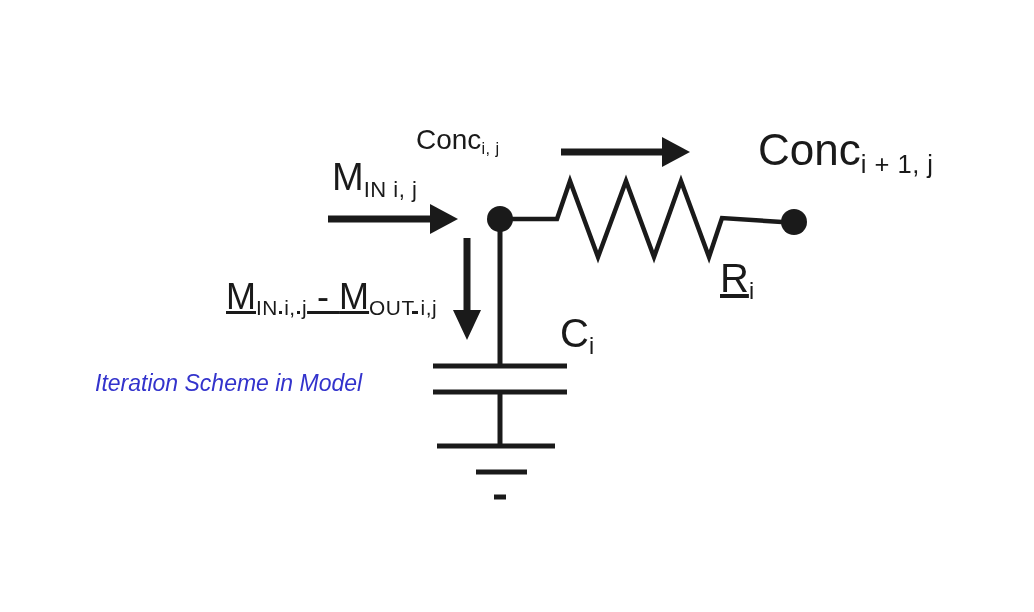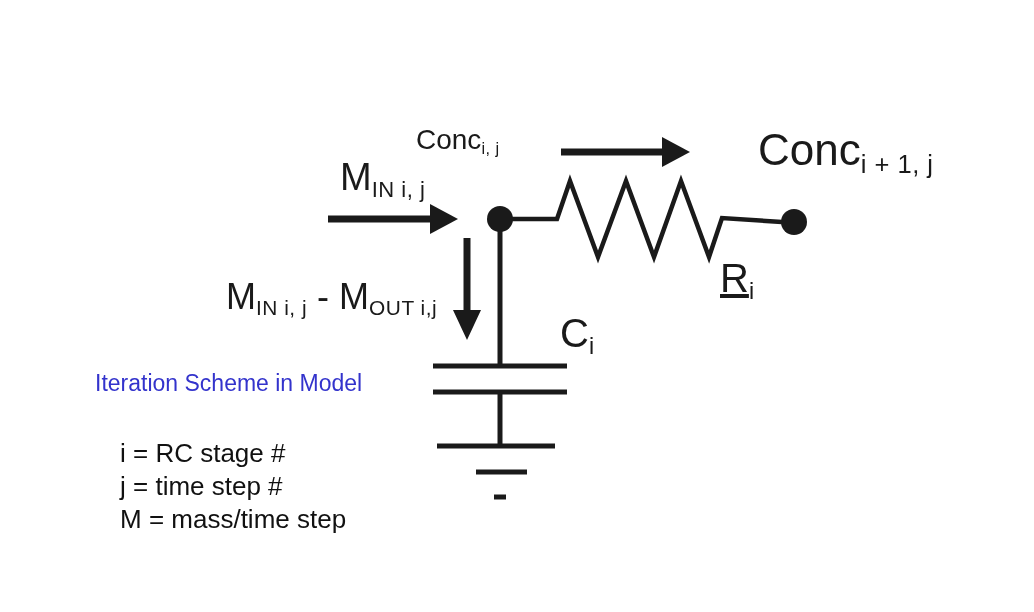--- a/index.html
+++ b/index.html
@@ -20,35 +20,36 @@
     white-space: nowrap;
     color: #1a1a1a;
   }
   .lbl sub {
     font-size: 0.58em;
     line-height: 1;
     vertical-align: -0.30em;
     letter-spacing: 0.5px;
   }
 
-  .lbl-m-in    { left: 340px; top: 158px; font-size: 38px; }
+  .lbl-m-in    { left: 332px; top: 158px; font-size: 38px; }
   .lbl-conc-in { left: 416px; top: 126px; font-size: 28px; }
   .lbl-m-out   { left: 571px; top:  87px; font-size: 38px; }
   .lbl-conc-out{ left: 758px; top: 128px; font-size: 44px; }
-  .lbl-m-net   { left: 226px; top: 279px; font-size: 36px; }
+  .lbl-m-net   { left: 226px; top: 279px; font-size: 36px; text-decoration: underline; }
   .lbl-r       { left: 720px; top: 258px; font-size: 40px; text-decoration: underline; }
   .lbl-c       { left: 560px; top: 301px; font-size: 40px; margin-top: 12px; }
 
   .diagram-title {
     position: absolute;
     left: 95px; top: 371px;
     font-size: 23px;
     line-height: 1.1;
     color: #3333cc;
     white-space: nowrap;
+    font-style: italic;
   }
   .legend {
     position: absolute;
     left: 120px; top: 437px;
     font-size: 26px;
     line-height: 33px;
     color: #111111;
   }
   .legend div { white-space: nowrap; }
 </style>
@@ -114,19 +115,14 @@
   <div class="lbl lbl-r">
     <span>R</span><sub>i</sub>
   </div>
 
   <div class="lbl lbl-c">
     <span>C</span><sub>i</sub>
   </div>
 
   <div class="diagram-title">Iteration Scheme in Model</div>
 
-  <div class="legend">
-    <div>i = RC stage #</div>
-    <div>j = time step #</div>
-    <div>M = mass/time step</div>
-  </div>
 
 </div>
 
 </body></html>

